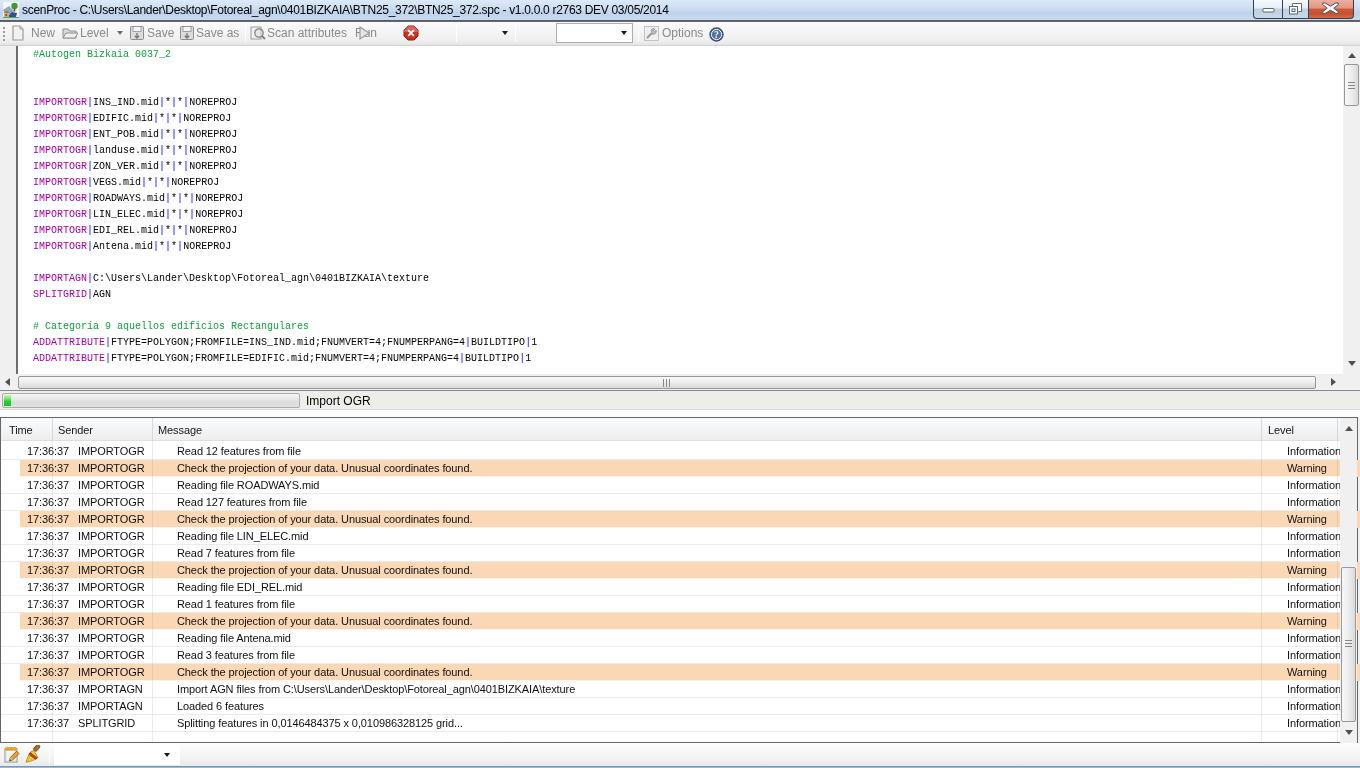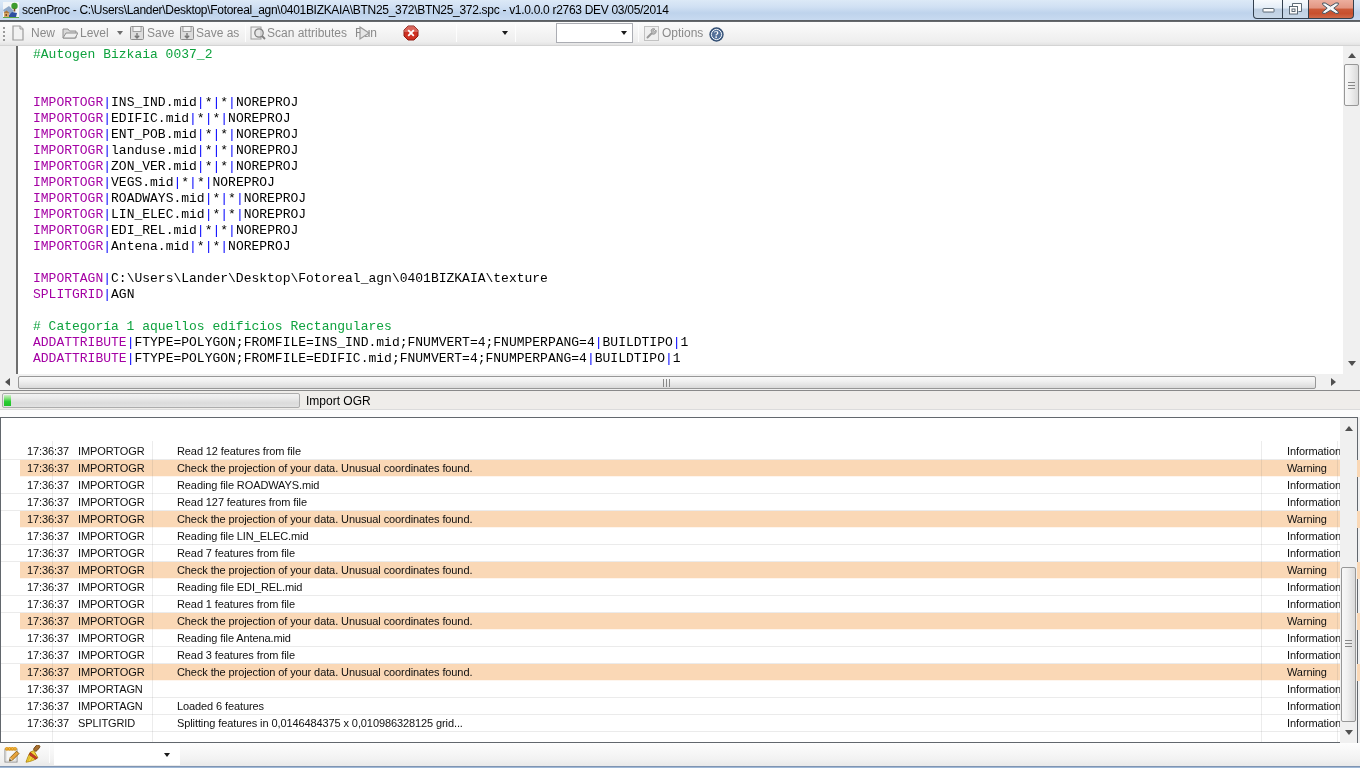--- a/index.html
+++ b/index.html
@@ -24,21 +24,21 @@
 .tbtext.on { color:#1A1A1A;margin-top:45px; }
 .tbsep { position:absolute; top:2px; width:1px; height:18px; background:#C5C5C5; border-right:1px solid #FDFDFD; }
 .tbarrow { position:absolute; top:9px; width:0; height:0; border-left:3.5px solid transparent; border-right:3.5px solid transparent; border-top:4px solid #1A1A1A; }
 #grip { position:absolute; left:3px; top:5px; width:2px; height:14px;
   background:repeating-linear-gradient(#9A9A9A 0 2px, #F5F5F5 2px 4px); }
 #mode-combo { position:absolute; left:556px; top:1px; width:77px; height:20px; background:#fff; border:1px solid #ABADB3; }
 
 #editor-gutter { left:0; top:46px; width:16px; height:328px; background:#F0F0F0; }
 #editor-border { left:16px; top:46px; width:2px; height:328px; background:#6E6E6E; }
 #editor { left:18px; top:46px; width:1325px; height:328px; background:#fff; overflow:hidden; }
-#code { position:absolute; left:15px; top:1px; font-family:"Liberation Mono", monospace; font-size:13px; line-height:16px; white-space:pre; color:#000; }
+#code { position:absolute; left:15px; top:1px; font-family:"Liberation Mono", monospace; font-size:10px; line-height:16px; white-space:pre; color:#000; }
 .kw { color:#A400A4; }
 .pp { color:#0000FF; }
 .cm { color:#0EA23E; }
 
 .sb-track { background:#F0F0F0; }
 .sb-thumb { position:absolute; border:1px solid #979797; border-radius:2px; }
 .sb-thumb.v { background:linear-gradient(90deg, #F8F8F8, #F0F0F0 40%, #DADADA); }
 .sb-thumb.h { background:linear-gradient(#F8F8F8, #F0F0F0 40%, #DADADA); }
 .grip-h { position:absolute; width:7px; height:7px;
   background:repeating-linear-gradient(#888 0 1px, transparent 1px 3px); }
@@ -197,21 +197,21 @@
 <span class="kw">IMPORTOGR</span><span class="pp">|</span>ZON_VER.mid<span class="pp">|</span>*<span class="pp">|</span>*<span class="pp">|</span>NOREPROJ
 <span class="kw">IMPORTOGR</span><span class="pp">|</span>VEGS.mid<span class="pp">|</span>*<span class="pp">|</span>*<span class="pp">|</span>NOREPROJ
 <span class="kw">IMPORTOGR</span><span class="pp">|</span>ROADWAYS.mid<span class="pp">|</span>*<span class="pp">|</span>*<span class="pp">|</span>NOREPROJ
 <span class="kw">IMPORTOGR</span><span class="pp">|</span>LIN_ELEC.mid<span class="pp">|</span>*<span class="pp">|</span>*<span class="pp">|</span>NOREPROJ
 <span class="kw">IMPORTOGR</span><span class="pp">|</span>EDI_REL.mid<span class="pp">|</span>*<span class="pp">|</span>*<span class="pp">|</span>NOREPROJ
 <span class="kw">IMPORTOGR</span><span class="pp">|</span>Antena.mid<span class="pp">|</span>*<span class="pp">|</span>*<span class="pp">|</span>NOREPROJ
 
 <span class="kw">IMPORTAGN</span><span class="pp">|</span>C:\Users\Lander\Desktop\Fotoreal_agn\0401BIZKAIA\texture
 <span class="kw">SPLITGRID</span><span class="pp">|</span>AGN
 
-<span class="cm"># Categoría 1 aquellos edificios Rectangulares</span>
+<span class="cm"># Categoría 9 aquellos edificios Rectangulares</span>
 <span class="kw">ADDATTRIBUTE</span><span class="pp">|</span>FTYPE=POLYGON;FROMFILE=INS_IND.mid;FNUMVERT=4;FNUMPERPANG=4<span class="pp">|</span>BUILDTIPO<span class="pp">|</span>1
 <span class="kw">ADDATTRIBUTE</span><span class="pp">|</span>FTYPE=POLYGON;FROMFILE=EDIFIC.mid;FNUMVERT=4;FNUMPERPANG=4<span class="pp">|</span>BUILDTIPO<span class="pp">|</span>1</div>
   </div>
 
 <div class="abs sb-track" id="ed-vsb">
   <div class="arrow" style="left:5px; top:7px; border-left:4px solid transparent; border-right:4px solid transparent; border-bottom:5px solid #505050;"></div>
   <div class="sb-thumb v" style="left:0.5px; top:18px; width:15px; height:42px;"></div>
   <div class="grip-h" style="left:5px; top:36px;"></div>
   <div class="arrow" style="left:5px; top:315px; border-left:4px solid transparent; border-right:4px solid transparent; border-top:5px solid #505050;"></div>
 </div>
@@ -226,20 +226,30 @@
 
 <div class="abs" id="progress-row">
   <div id="pbar">
       <div id="pbar-fill"></div>
     </div>
   <div id="progress-label">Import OGR</div>
 </div>
 <div class="abs" id="gap-row"></div>
 
 <div class="abs" id="logtable">
+  <div id="thead">
+    <div class="hlabel" style="left:8px;">Time</div>
+    <div class="hlabel" style="left:57px;">Sender</div>
+    <div class="hlabel" style="left:157px;">Message</div>
+    <div class="hlabel" style="left:1267px;">Level</div>
+    <div class="hsep" style="left:51px;"></div>
+    <div class="hsep" style="left:151px;"></div>
+    <div class="hsep" style="left:1260px;"></div>
+      <div class="hsep" style="left:1336px;"></div>
+  </div>
   <div id="tbody">
       <div class="trow" style="top:25px;">
         <div class="cell c-time">17:36:37</div>
         <div class="cell c-sender">IMPORTOGR</div>
         <div class="cell c-msg">Read 12 features from file</div>
         <div class="cell c-level">Information</div>
       </div>
       <div style="position:absolute; left:0; top:41px; width:1339px; height:1px; background:#EBEBEB;"></div>
       <div class="trow w" style="top:42px;">
         <div class="cell c-time">17:36:37</div>
@@ -328,20 +338,21 @@
       <div class="trow w" style="top:246px;">
         <div class="cell c-time">17:36:37</div>
         <div class="cell c-sender">IMPORTOGR</div>
         <div class="cell c-msg">Check the projection of your data. Unusual coordinates found.</div>
         <div class="cell c-level">Warning</div>
       </div>
       <div style="position:absolute; left:0; top:262px; width:1339px; height:1px; background:rgba(255,255,255,0.75);"></div>
       <div class="trow" style="top:263px;">
         <div class="cell c-time">17:36:37</div>
         <div class="cell c-sender">IMPORTAGN</div>
+        <div class="cell c-msg">Import AGN files from C:\Users\Lander\Desktop\Fotoreal_agn\0401BIZKAIA\texture</div>
         <div class="cell c-level">Information</div>
       </div>
       <div style="position:absolute; left:0; top:279px; width:1339px; height:1px; background:#EBEBEB;"></div>
       <div class="trow" style="top:280px;">
         <div class="cell c-time">17:36:37</div>
         <div class="cell c-sender">IMPORTAGN</div>
         <div class="cell c-msg">Loaded 6 features</div>
         <div class="cell c-level">Information</div>
       </div>
       <div style="position:absolute; left:0; top:296px; width:1339px; height:1px; background:#EBEBEB;"></div>

